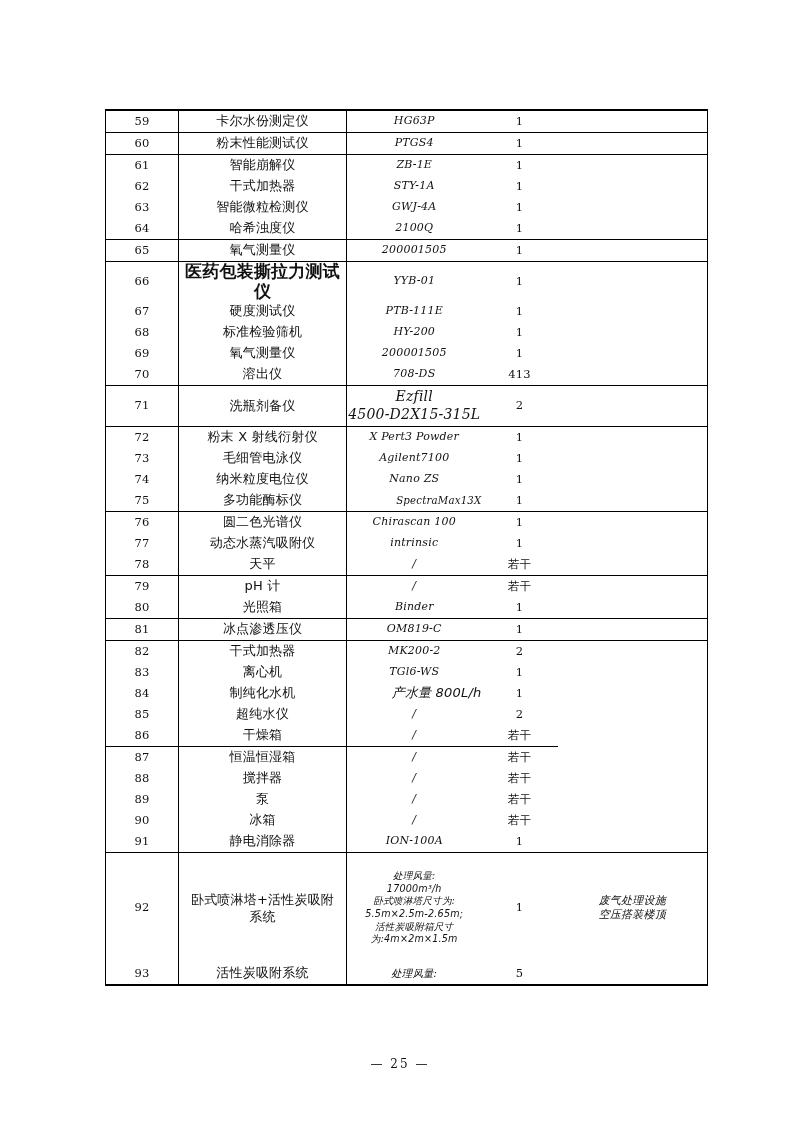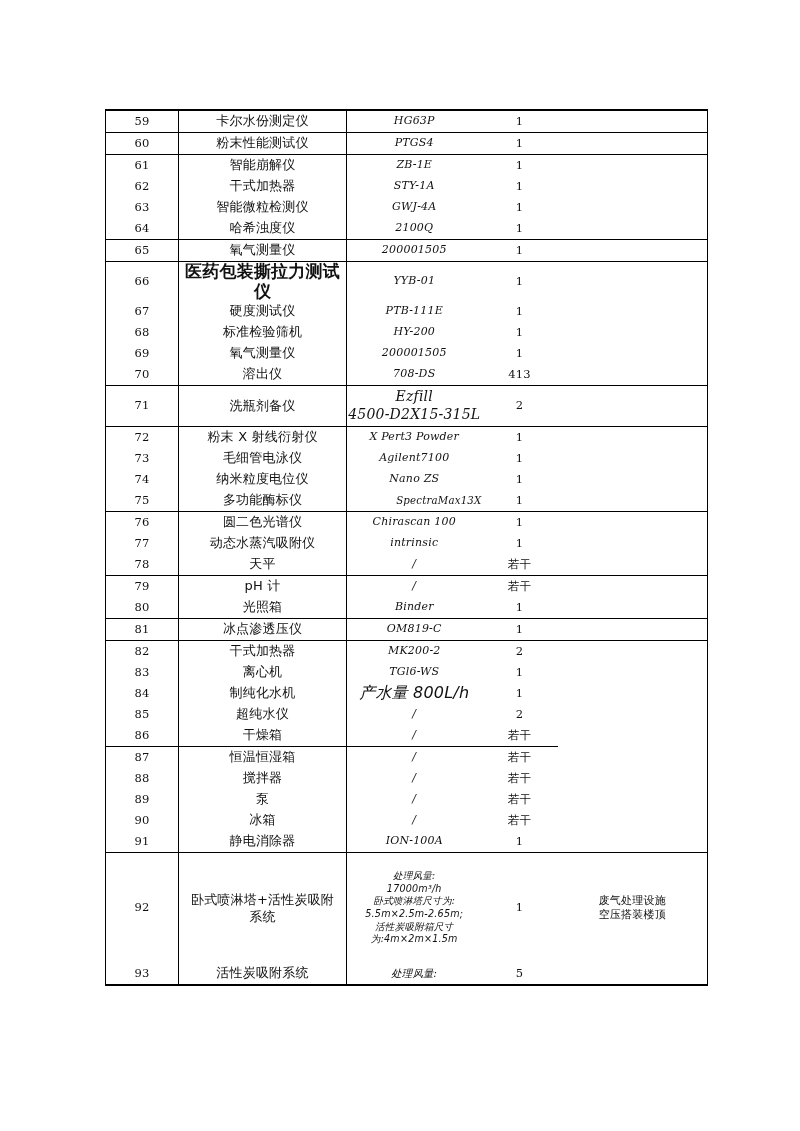--- a/index.html
+++ b/index.html
@@ -70,20 +70,21 @@
   .model { font-size: 11px; font-style: italic; }
   .model-small { font-size: 14px; line-height: 1.28; display: block; }
   .num { font-size: 11.5px; }
 
   .remark-cell {
     font-family: "DejaVu Sans", "Liberation Sans", sans-serif;
     font-size: 11px;
     line-height: 1.5;
     text-align: center;
     vertical-align: middle;
+    font-style: italic;
   }
 
   .multiline { line-height: 1.32; display: block; }
 
   .tall-row td { height: 40px; }
   .big-row td  { height: 110px; }
 
   
   .page-number {
     position: absolute;
@@ -321,21 +322,21 @@
         <td class="v-left v-rightb num">83</td>
         <td class="v-rightb cn">离心机</td>
         <td class="model">TGl6-WS</td>
         <td class="num">1</td>
         <td class="remark-cell v-end"></td>
       </tr>
 
       <tr>
         <td class="v-left v-rightb num">84</td>
         <td class="v-rightb cn">制纯化水机</td>
-        <td class="model cn" style="font-size:16px;">产水量 800L/h</td>
+        <td class="model cn" style="font-size:13px;text-align:right;">产水量 800L/h</td>
         <td class="num">1</td>
         <td class="remark-cell v-end"></td>
       </tr>
 
       <tr>
         <td class="v-left v-rightb num">85</td>
         <td class="v-rightb cn">超纯水仪</td>
         <td class="model">/</td>
         <td class="num">2</td>
         <td class="remark-cell v-end" rowspan="2"></td>
@@ -412,14 +413,15 @@
         <td class="v-left v-rightb num">93</td>
         <td class="v-rightb cn">活性炭吸附系统</td>
         <td class="model cn" style="font-size:10.4px;">处理风量:</td>
         <td class="num">5</td>
         <td class="remark-cell v-end"></td>
       </tr>
 
     </tbody>
   </table>
 
+  <div class="page-number">— 25 —</div>
 
 </div>
 
 </body></html>

